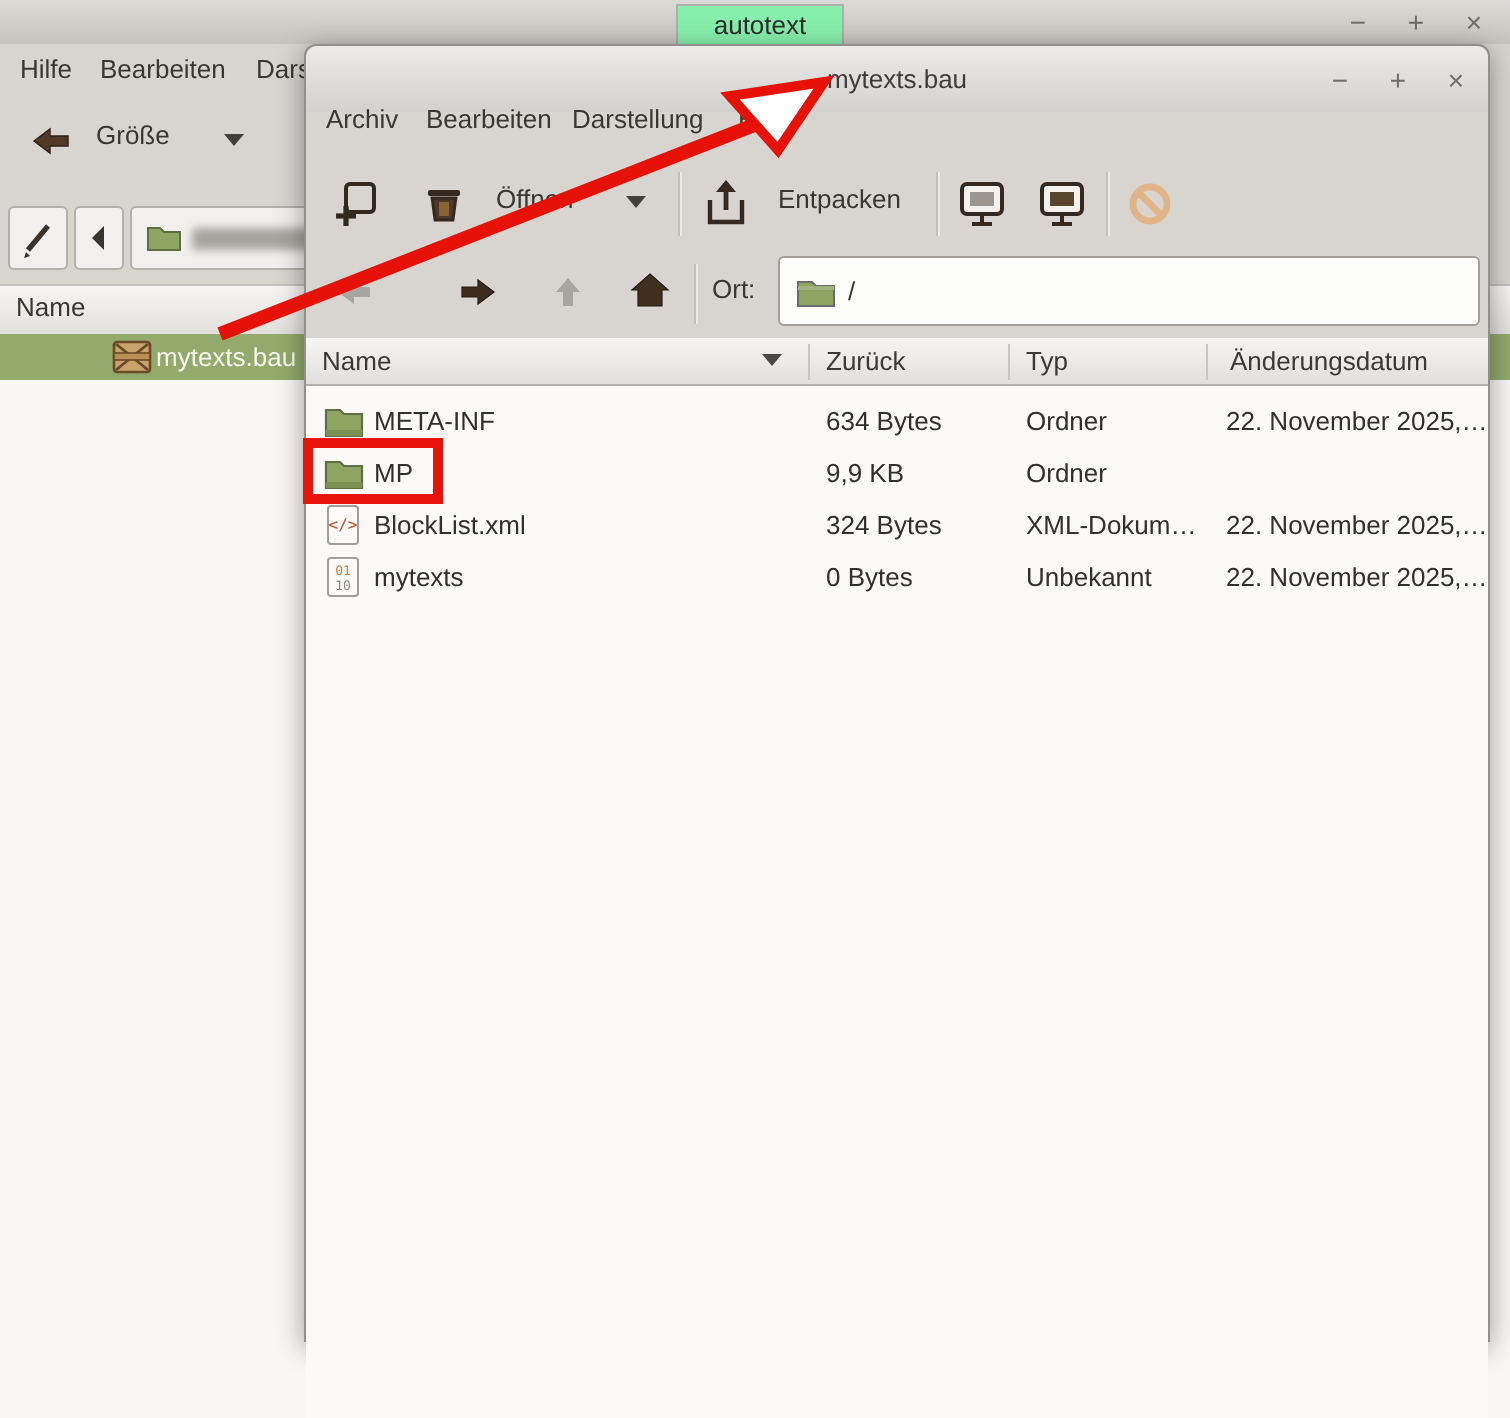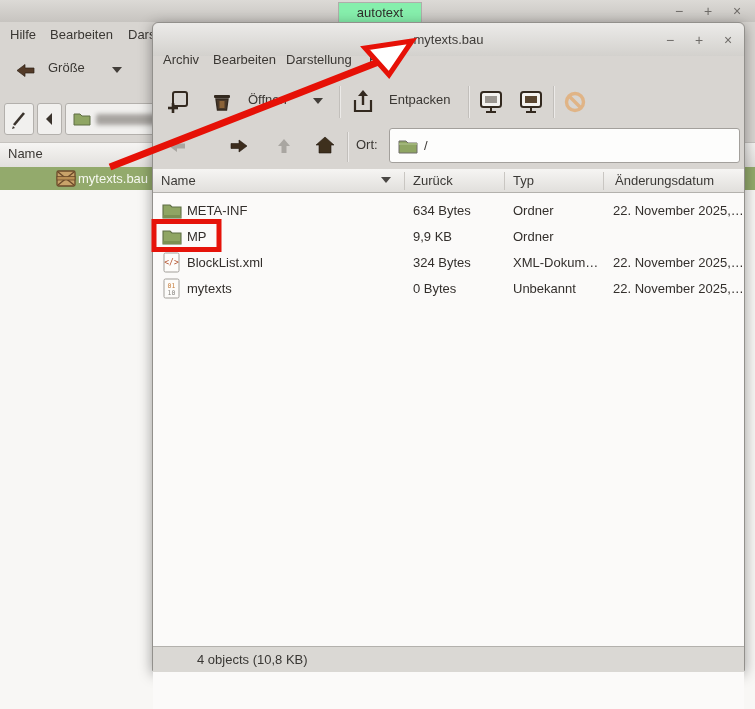--- a/index.html
+++ b/index.html
@@ -277,23 +277,20 @@
           <text x="8.5" y="9.5" text-anchor="middle" font-size="6.5" font-family="'DejaVu Sans Mono',monospace" fill="#c77f3f">01</text>
           <text x="8.5" y="17" text-anchor="middle" font-size="6.5" font-family="'DejaVu Sans Mono',monospace" fill="#8a8783">10</text>
           </svg>
         <span class="cell" style="left:34px;">mytexts</span>
         <span class="cell" style="left:260px;">0 Bytes</span>
         <span class="cell" style="left:360px;">Unbekannt</span>
         <span class="cell" style="left:460px;">22. November 2025,…</span>
       </div>
     </div>
 
-    <div class="abs arc-statusbar">
-      <span>4 objects (10,8 KB)</span>
-    </div>
   </div>
 
   <svg id="anno" class="abs" viewBox="0 0 755 709">
     <line x1="110" y1="167" x2="381" y2="61" stroke="#e61107" stroke-width="7"></line>
     <polygon points="412,41 365,48 389,75" fill="#ffffff" stroke="#e61107" stroke-width="5" stroke-linejoin="miter"></polygon>
     <rect x="154" y="221.5" width="65" height="28" fill="none" stroke="#e6130a" stroke-width="5"></rect>
   </svg>
 </div>
 
 </body></html>

